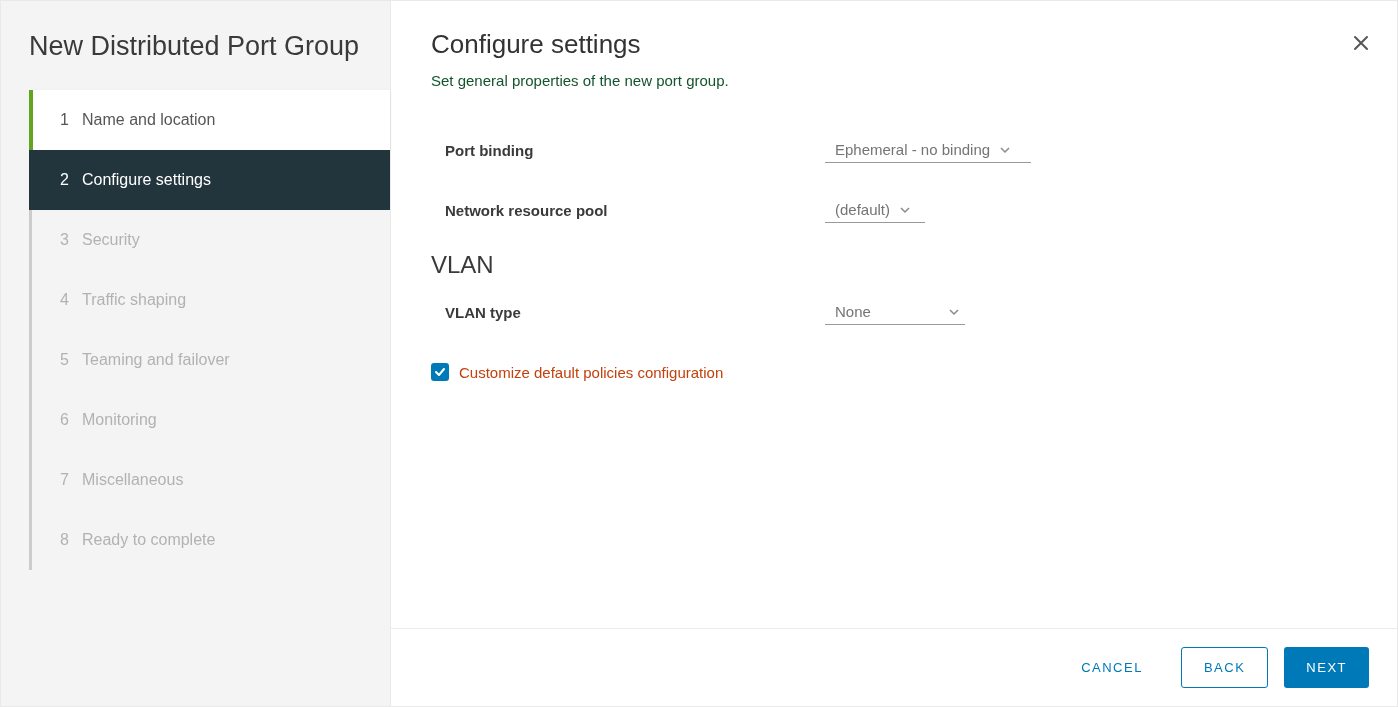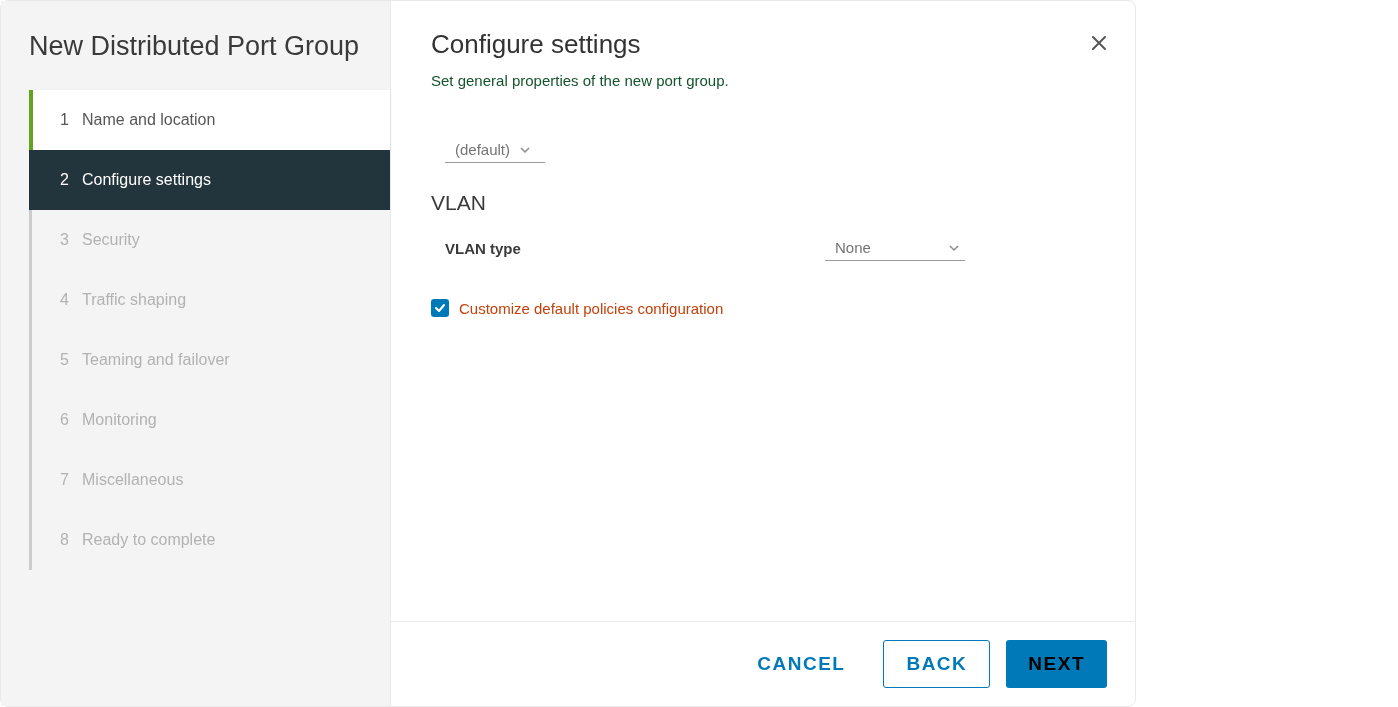--- a/index.html
+++ b/index.html
@@ -1,24 +1,24 @@
 <!DOCTYPE html>
 <html><head>
   <meta charset="utf-8">
   <style>
     * { box-sizing: border-box; margin: 0; padding: 0; }
     html, body { width: 100%; height: 100%; font-family: Arial, Helvetica, sans-serif; background: #ffffff; }
     .dialog {
-      width: 1136px;
+      width: 1398px;
       height: 707px;
       display: flex;
       position: relative;
       background: #ffffff;
       border: 1px solid #e9e9e9;
-      border-radius: 8px;
+      border-radius: 0;
     }
     
     .sidebar {
       width: 390px;
       flex-shrink: 0;
       background: #f4f4f4;
       padding: 30px 0 20px 0;
       border-right: 1px solid #e9e9e9;
     }
     .sidebar-title {
@@ -128,21 +128,21 @@
     }
     .select-wrap.wide { min-width: 206px; }
     .select-wrap.mid  { min-width: 140px; justify-content: space-between; gap: 13px; }
     .select-wrap .val { margin-right: 10px; }
     .chev {
       display: inline-block;
       width: 10px; height: 10px;
     }
     .chev svg { width: 10px; height: 10px; display: block; }
     .section-heading {
-      font-size: 21px;
+      font-size: 24px;
       font-weight: 300;
       color: #3a3a3a;
       margin: 4px 0 10px 0;
     }
     .checkbox-row {
       display: flex;
       align-items: center;
       padding: 14px 0 0 0;
       font-size: 15px;
       color: #c2410c;
@@ -160,32 +160,32 @@
     .cb svg { width: 12px; height: 12px; display: block; }
     
     .footer {
       border-top: 1px solid #ebebeb;
       padding: 18px 28px;
       display: flex;
       justify-content: flex-end;
       gap: 16px;
     }
     .btn {
-      font-size: 19px;
+      font-size: 13px;
       letter-spacing: 1.5px;
-      font-weight: 700;
+      font-weight: 400;
       padding: 12px 22px;
       border-radius: 3px;
       cursor: pointer;
       border: none;
       background: none;
     }
     .btn-text { color: #0079b8; }
     .btn-outline { color: #0079b8; border: 1px solid #0079b8; text-align: right; }
-    .btn-primary { color: #000000; background: #0079b8; }
+    .btn-primary { color: #ffffff; background: #0079b8; }
   </style>
 </head>
 <body>
 
 <div class="dialog">
 
   <aside class="sidebar">
     <h1 class="sidebar-title">New Distributed Port Group</h1>
     <nav class="steps-rail">
 
@@ -239,22 +239,34 @@
         <span>
           <svg viewBox="0 0 16 16" width="16" height="16">
               <path d="M2 2 L14 14 M14 2 L2 14" stroke="#565656" stroke-width="2" fill="none" stroke-linecap="round"></path>
             </svg>
         </span>
       </button>
     </header>
 
     <div class="content">
 
-
       <div class="form-row">
+        <label class="form-label">Port binding</label>
+        <div class="select-wrap wide">
+          <span class="val">Ephemeral - no binding</span>
+          <span class="chev">
+            <svg viewBox="0 0 10 10">
+                <path d="M1 3 L5 7 L9 3" stroke="#8a8a8a" stroke-width="1.5" fill="none"></path>
+              </svg>
+          </span>
+        </div>
+      </div>
+
+      <div class="form-row">
+        <label class="form-label">Network resource pool</label>
         <div class="select-wrap">
           <span class="val">(default)</span>
           <span class="chev">
             <svg viewBox="0 0 10 10">
                 <path d="M1 3 L5 7 L9 3" stroke="#8a8a8a" stroke-width="1.5" fill="none"></path>
               </svg>
           </span>
         </div>
       </div>
 

